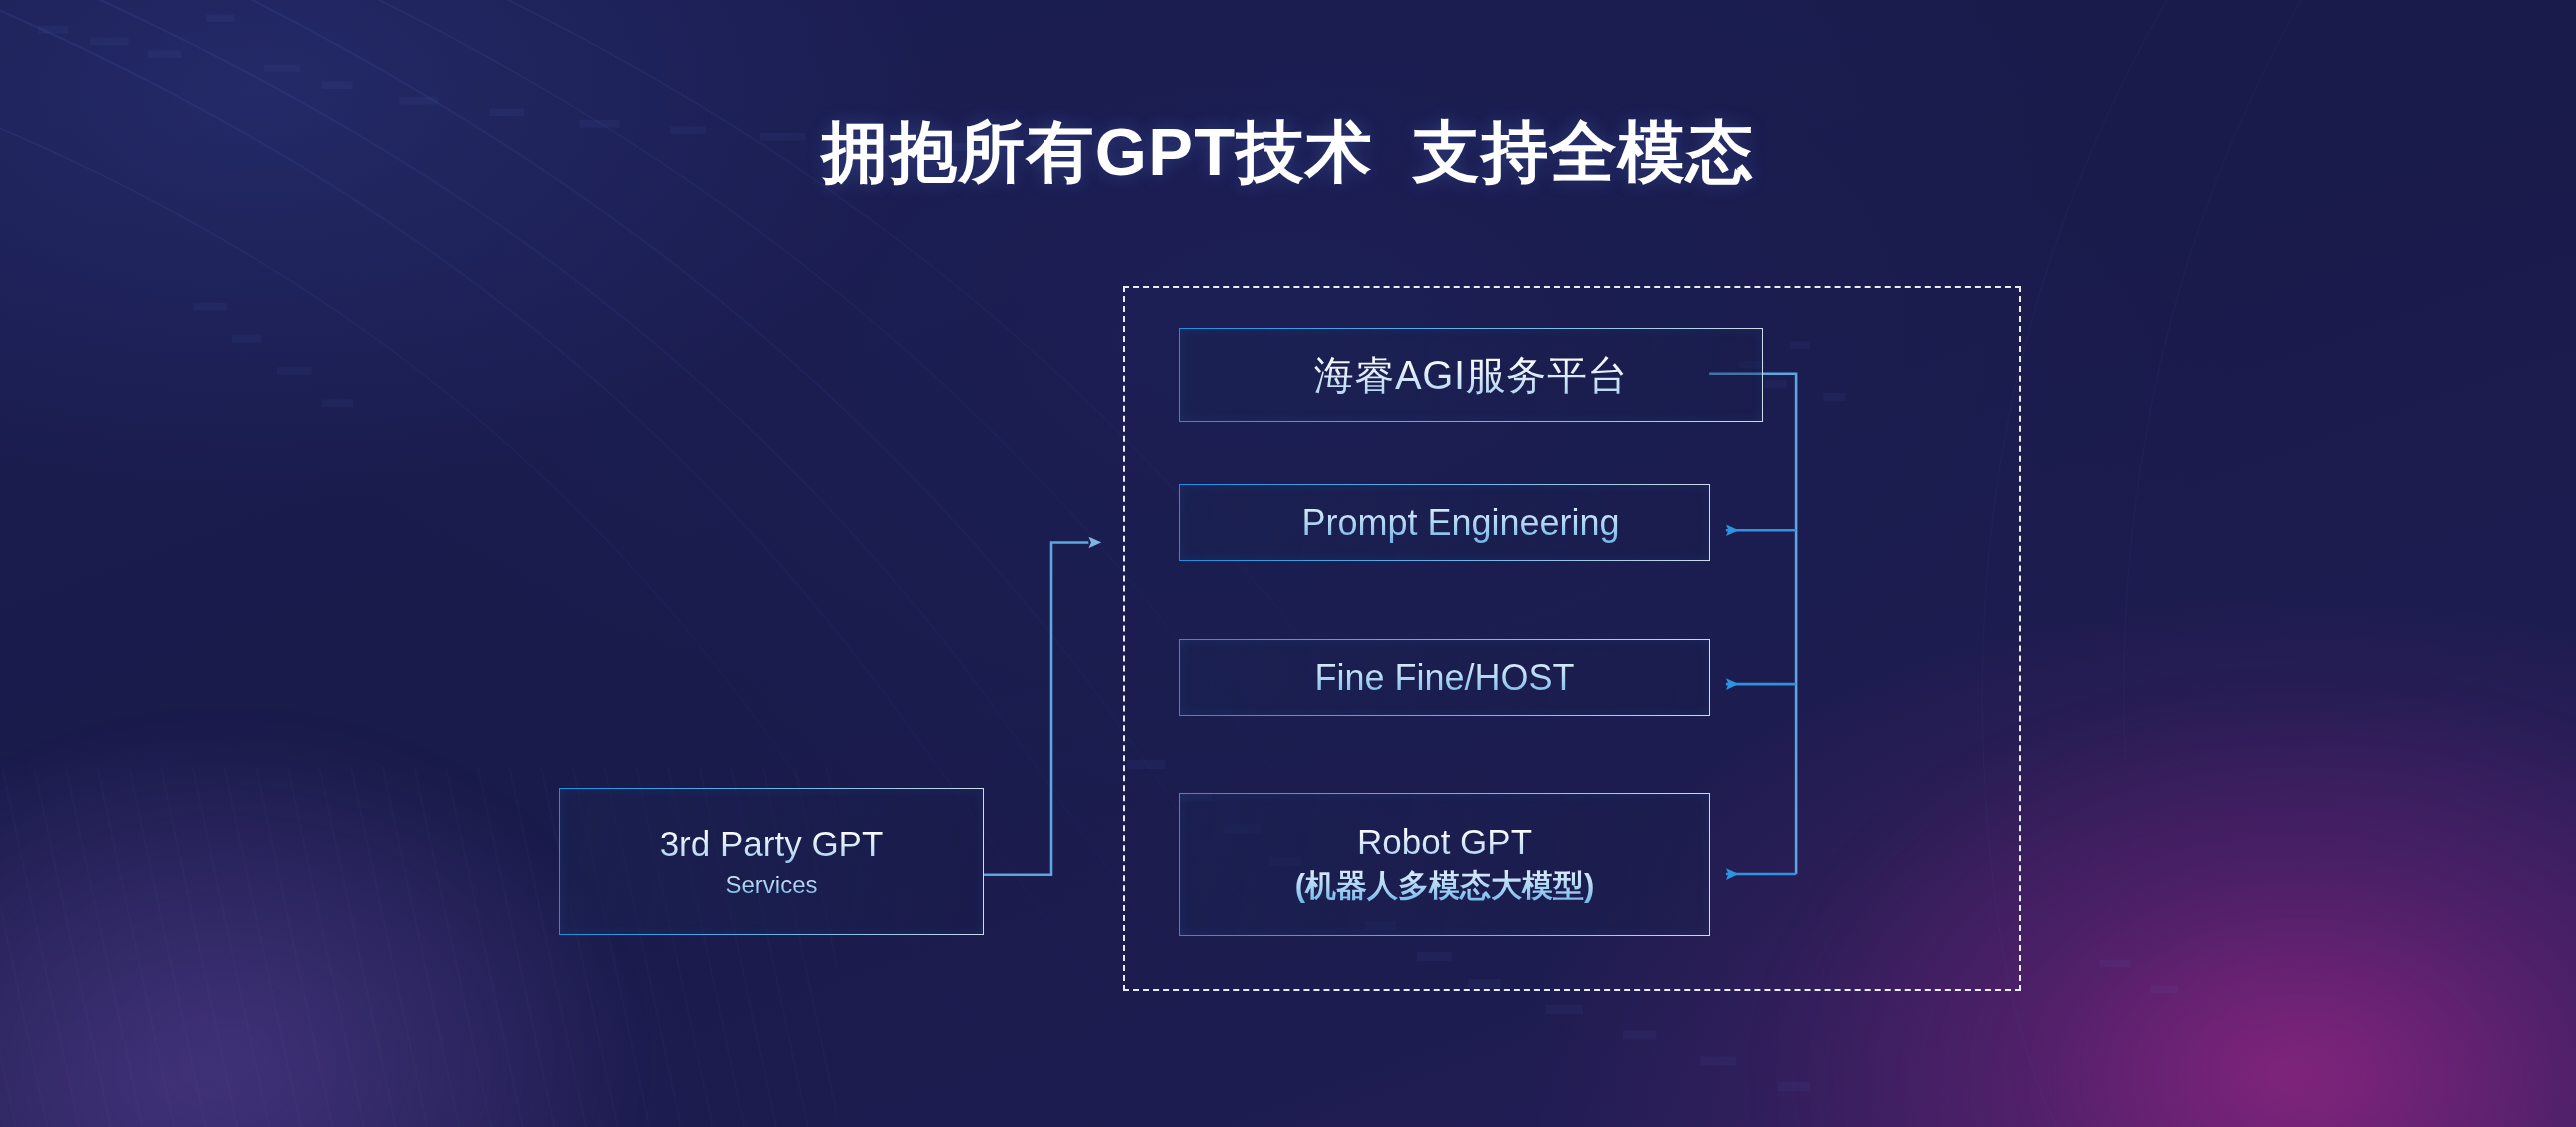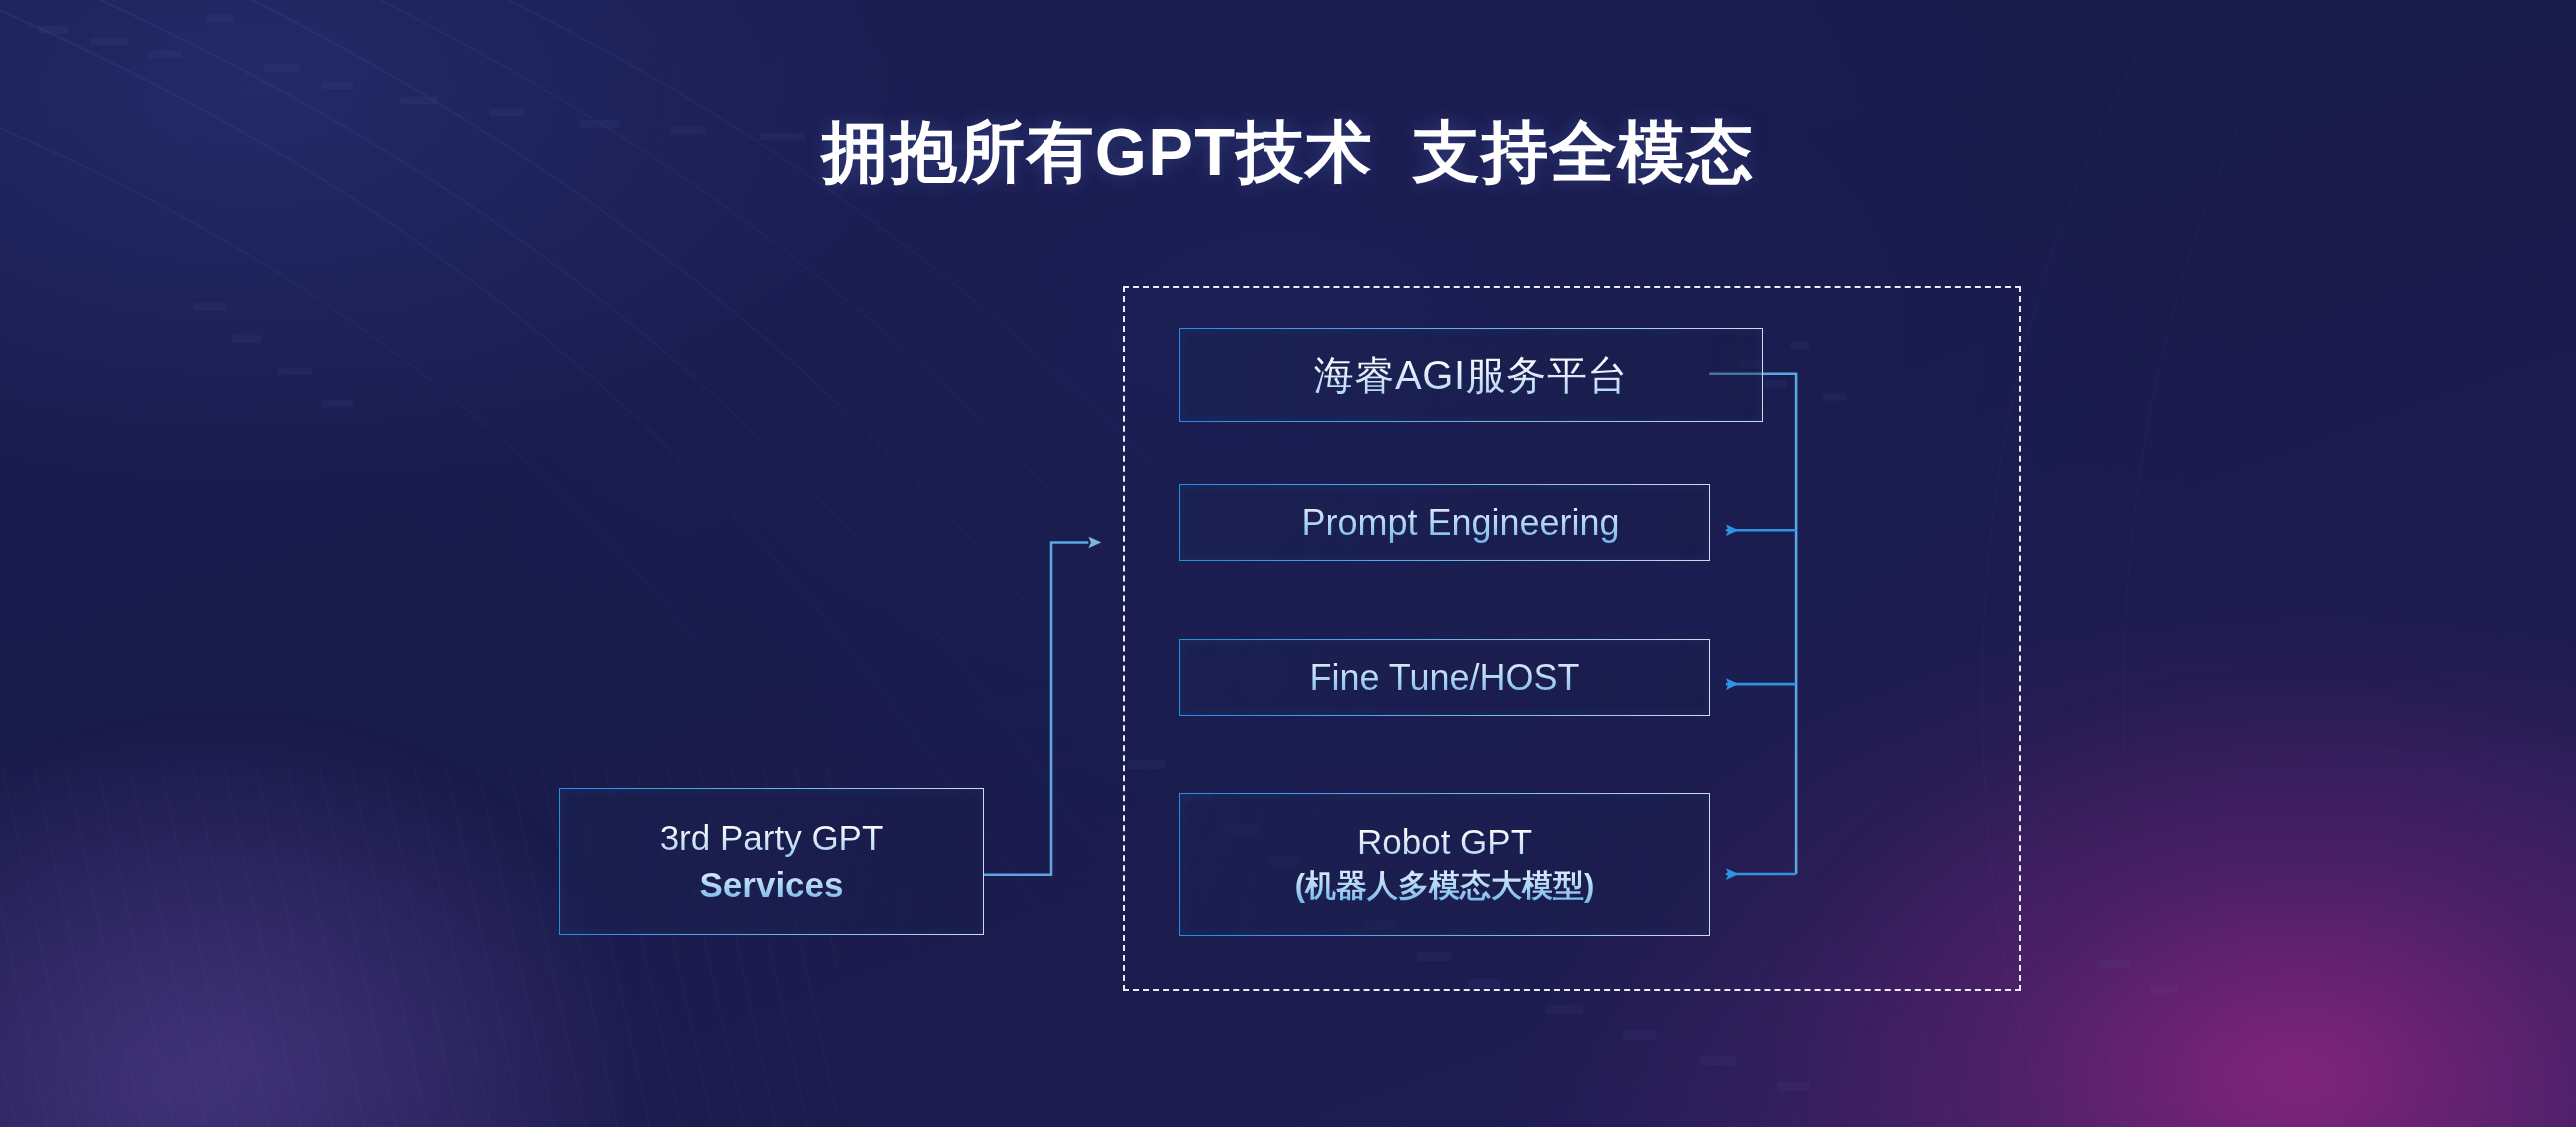--- a/index.html
+++ b/index.html
@@ -133,21 +133,21 @@
 
   #node-finetune { left: 1179px; top: 639px; width: 531px; height: 77px; }
   #node-finetune .line1 { font-size: 36px; font-weight: 400; }
 
   #node-robot { left: 1179px; top: 793px; width: 531px; height: 143px; }
   #node-robot .line1 { font-size: 35px; font-weight: 400; margin-bottom: 2.6px; }
   #node-robot .line2 { font-size: 31px; font-weight: 700; }
 
   #node-thirdparty { left: 559px; top: 788px; width: 425px; height: 147px; }
   #node-thirdparty .line1 { font-size: 35px; font-weight: 400; }
-  #node-thirdparty .line2 { font-size: 35px; font-weight: 700; margin-top: 6.4px; }
+  #node-thirdparty .line2 { font-size: 24px; font-weight: 400; margin-top: 6.4px; }
 
   
   .vertical-label {
     position: absolute;
     left: 1903px;
     top: 489px;
     width: 50px;
     font-size: 37px;
     line-height: 1.08;
     letter-spacing: 1.3px;
@@ -280,21 +280,21 @@
 
   <div class="node" id="node-agi">
     <span class="line1 txt-white-blue">海睿AGI服务平台</span>
   </div>
 
   <div class="node" id="node-prompt">
     <span class="line1 txt-blue-grad">Prompt Engineering</span>
   </div>
 
   <div class="node" id="node-finetune">
-    <span class="line1 txt-blue-grad">Fine Tune/HOST</span>
+    <span class="line1 txt-blue-grad">Fine Fine/HOST</span>
   </div>
 
   <div class="node" id="node-robot">
     <span class="line1 txt-white-blue">Robot GPT</span>
     <span class="line2 txt-lightblue">(机器人多模态大模型)</span>
   </div>
 
   <div class="node" id="node-thirdparty">
     <span class="line1 txt-white-blue">3rd Party GPT</span>
     <span class="line2 txt-lightblue">Services</span>

